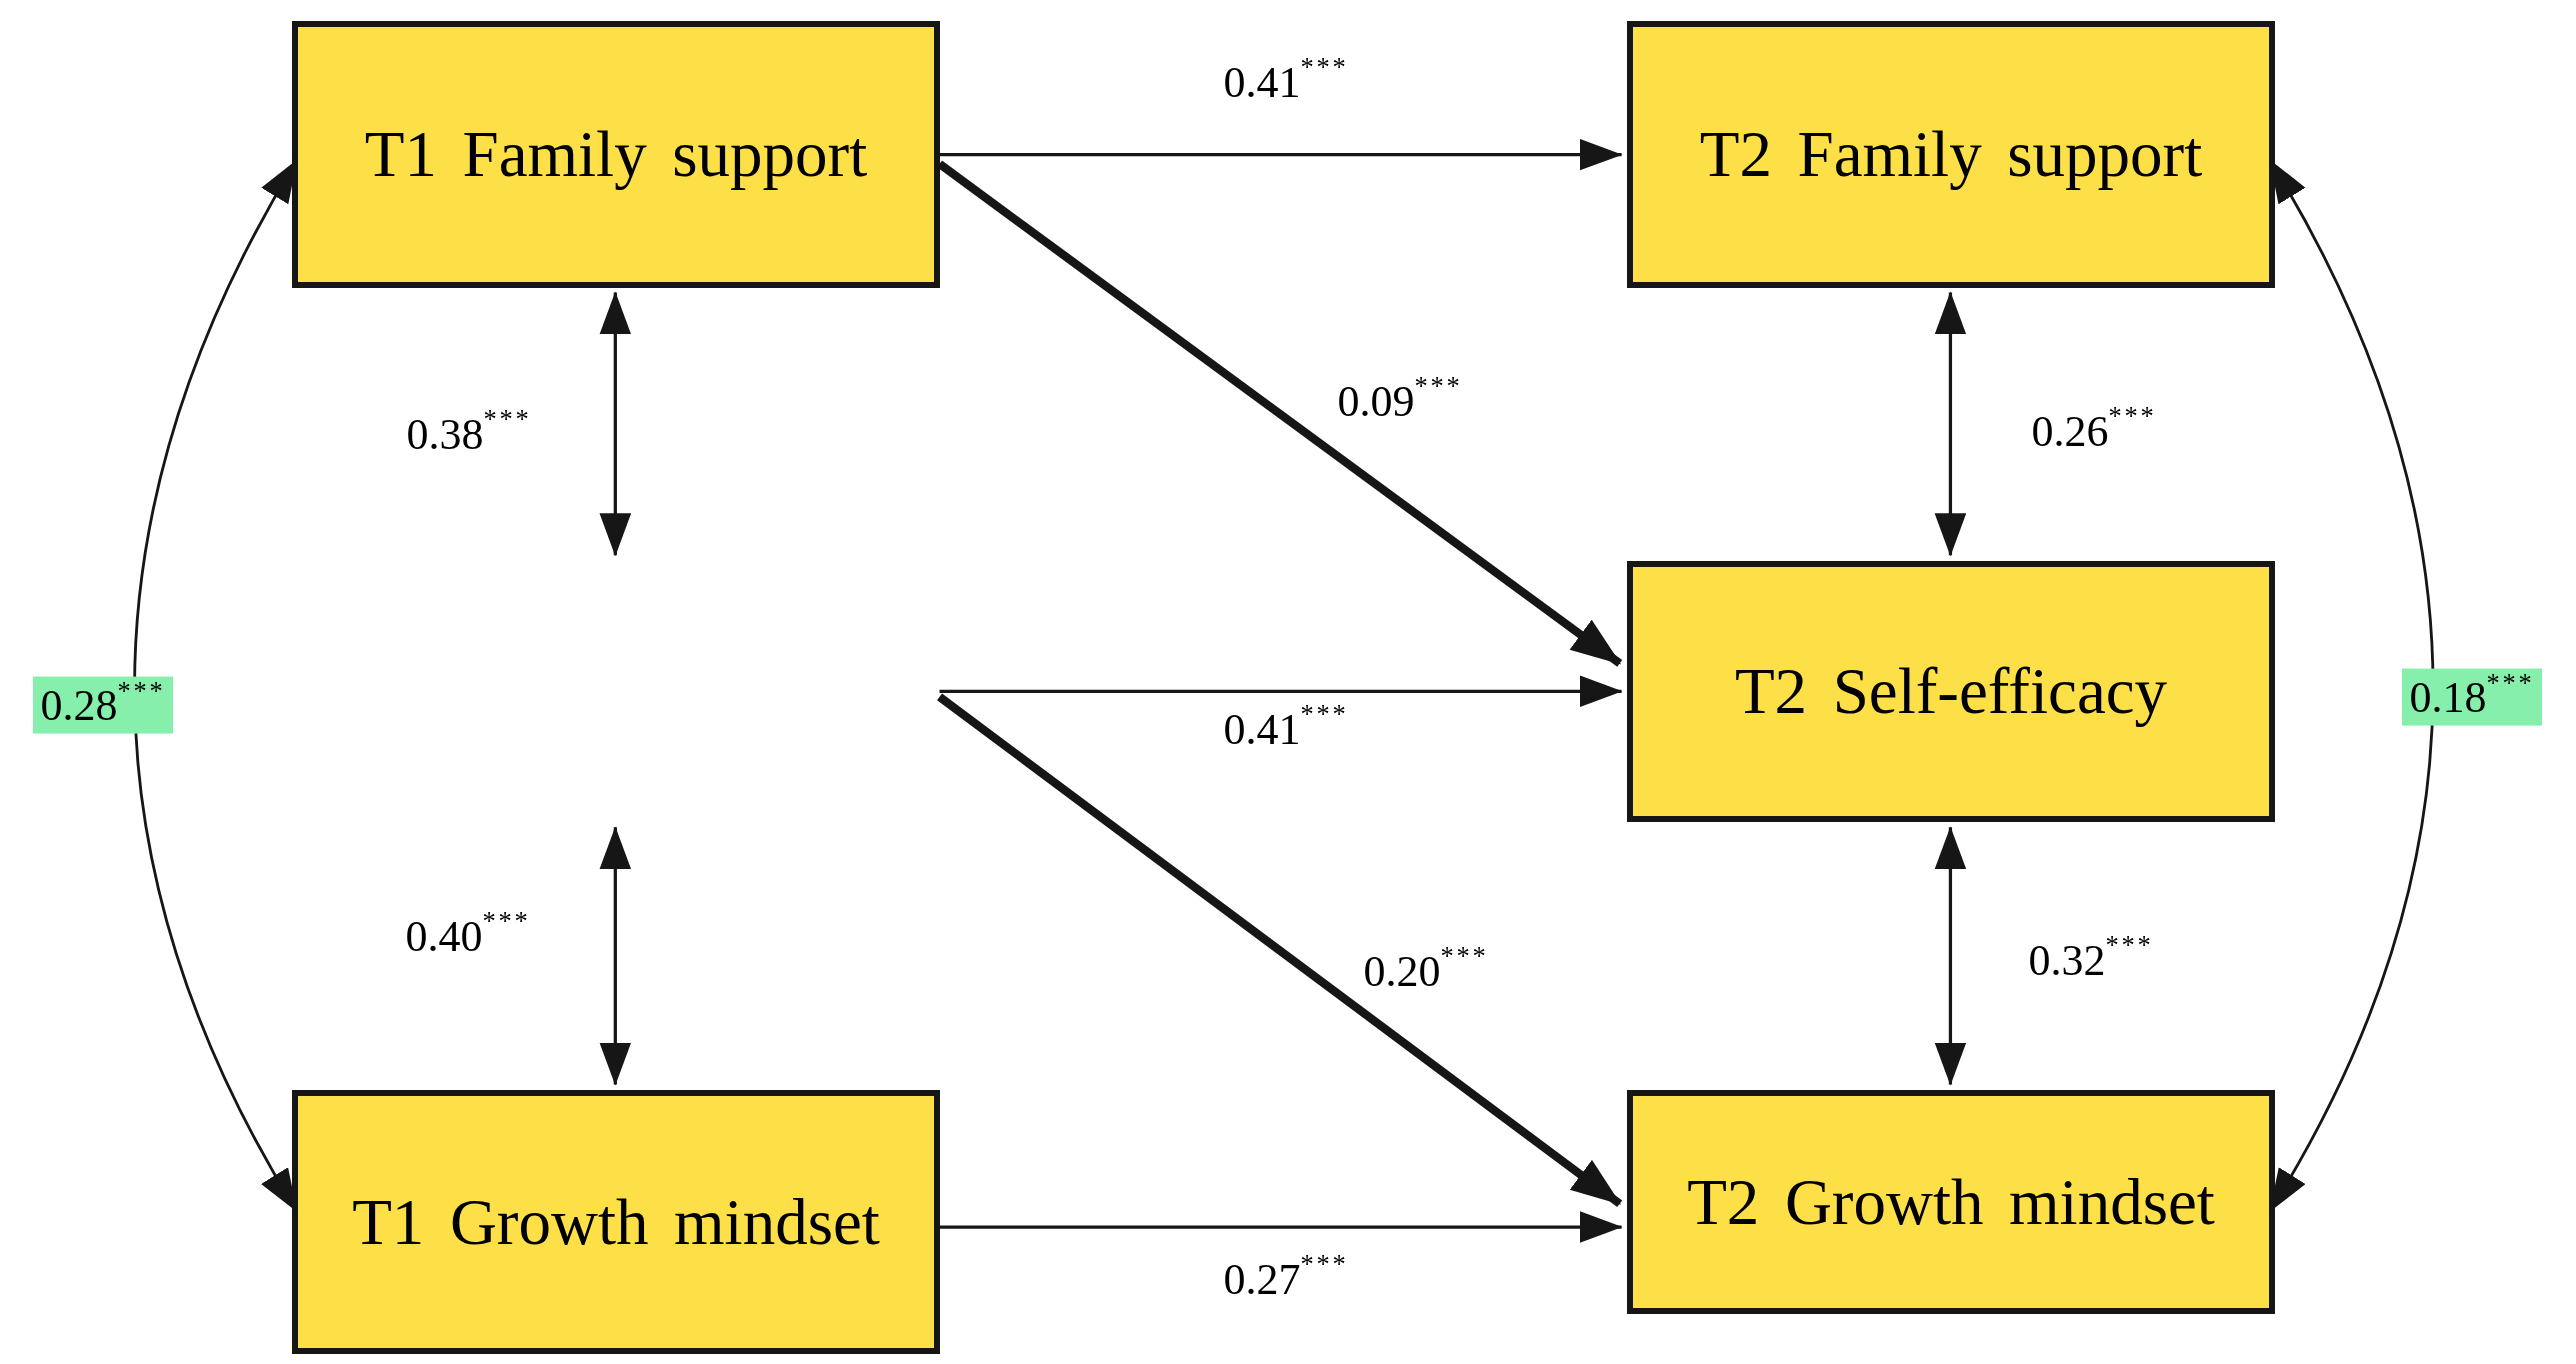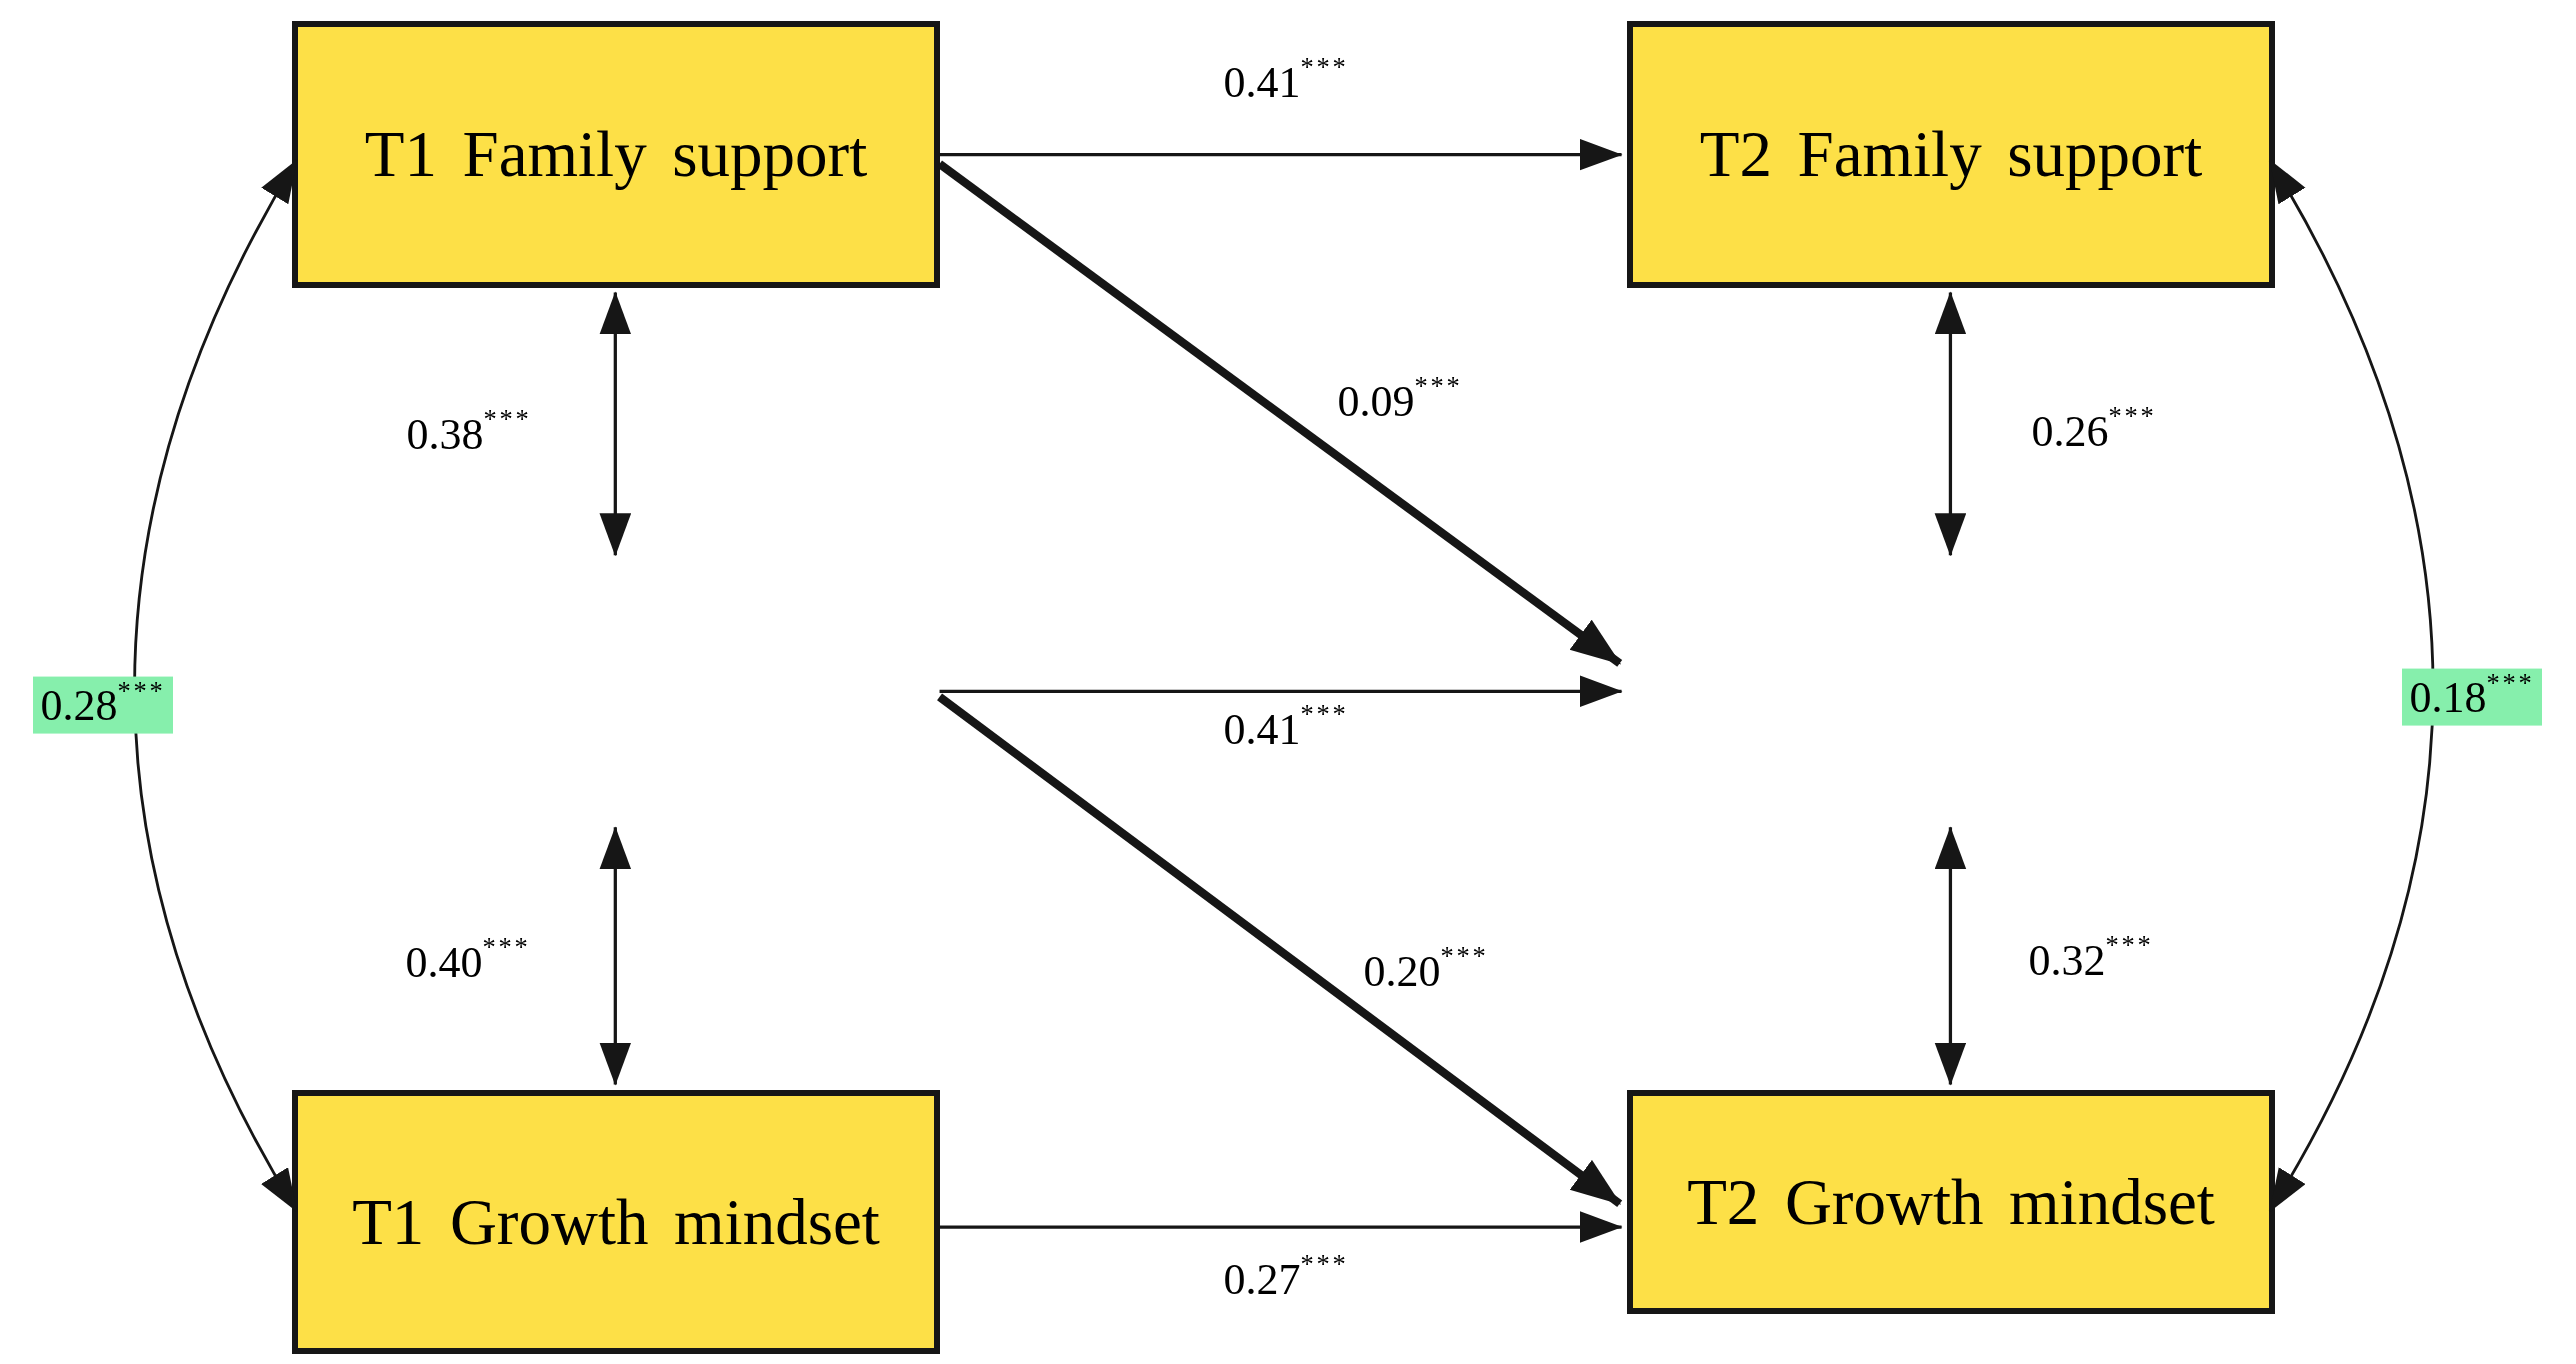--- a/index.html
+++ b/index.html
@@ -66,36 +66,39 @@
     letter-spacing: 2.8px;
   }
   .coef.bg { background: #86efac; padding: 5.6px 7.5px; }
 
   .l-fs2fs   { left: 1286px; top: 82px; }
   .l-fs2se   { left: 1400px; top: 401px; }
   .l-se2se   { left: 1286px; top: 729px; }
   .l-se2gm   { left: 1426px; top: 971px; }
   .l-gm2gm   { left: 1286px; top: 1279px; }
   .l-t1fs-se { left: 469px;  top: 434px; }
-  .l-t1se-gm { left: 468px;  top: 962px; }
+  .l-t1se-gm { left: 468px;  top: 936px; }
   .l-t2fs-se { left: 2094px; top: 431px; }
   .l-t2se-gm { left: 2091px; top: 960px; }
   .l-t1curve { left: 103px;  top: 705px; }
   .l-t2curve { left: 2472px; top: 697px; text-align: center; }
 </style>
 </head>
 <body>
 
 <div class="stage">
 
   <div class="node n-t1fs">
     <span>T1 Family support</span>
   </div>
   <div class="node n-t2fs">
     <span>T2 Family support</span>
+  </div>
+  <div class="node n-t2se">
+    <span>T2 Self-efficacy</span>
   </div>
   <div class="node n-t1gm">
     <span>T1 Growth mindset</span>
   </div>
   <div class="node n-t2gm">
     <span>T2 Growth mindset</span>
   </div>
 
   <svg class="edges" width="2576" height="1364" viewBox="0 0 2764 1464" xmlns="http://www.w3.org/2000/svg">
     <defs>

